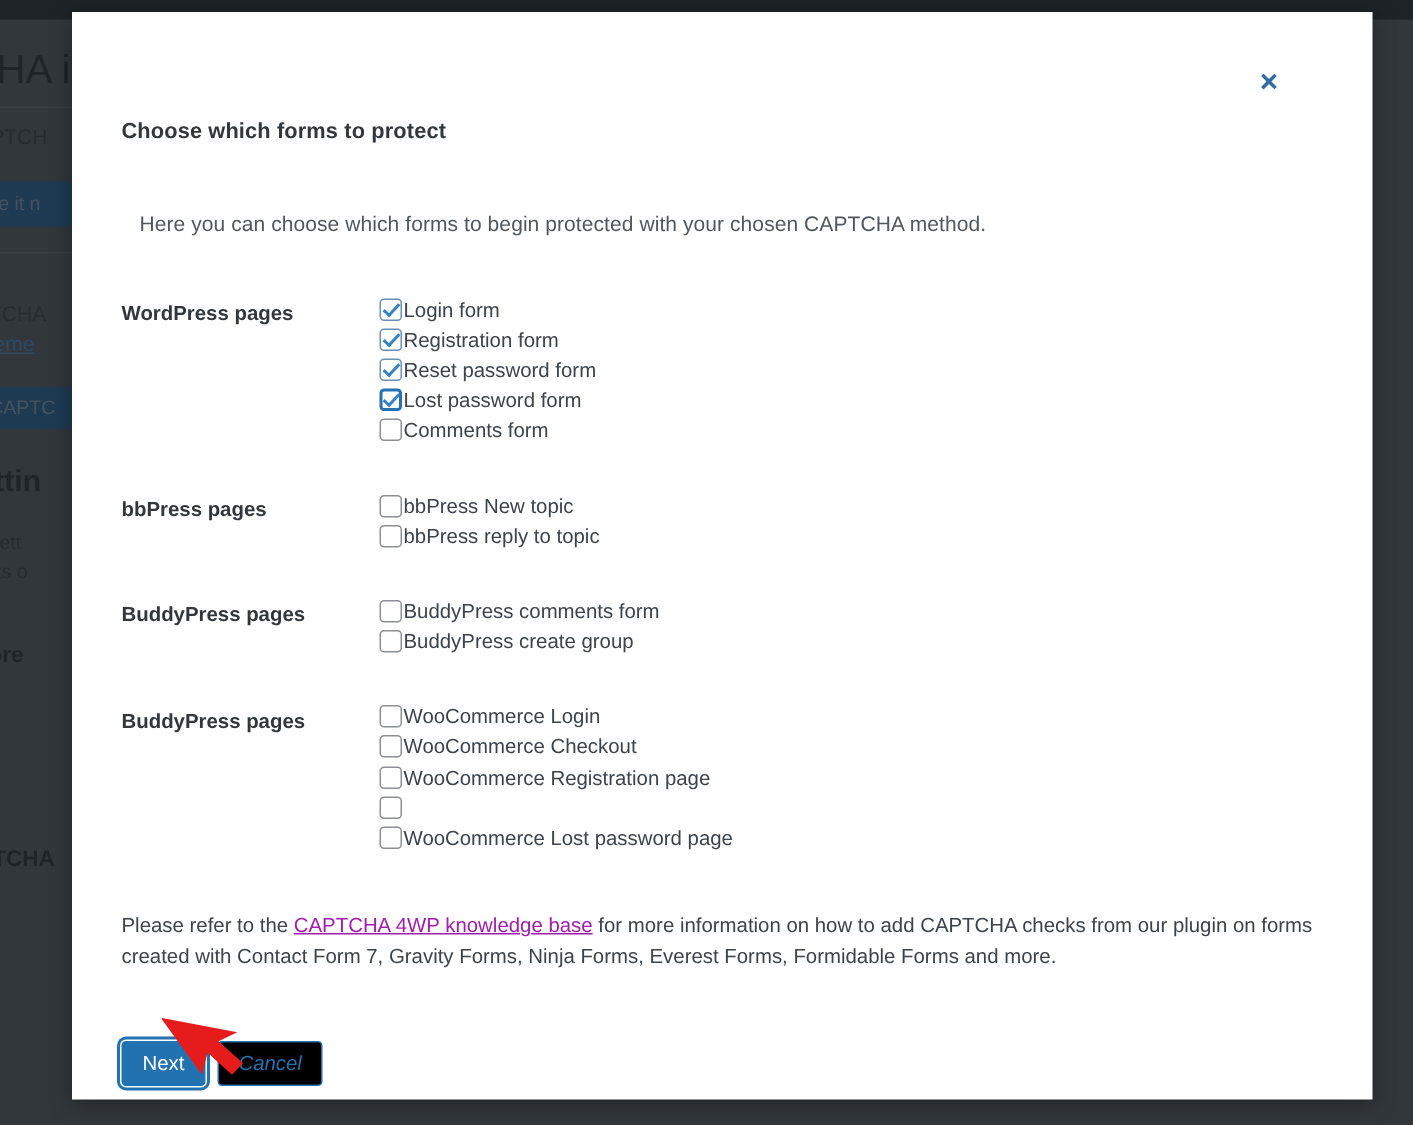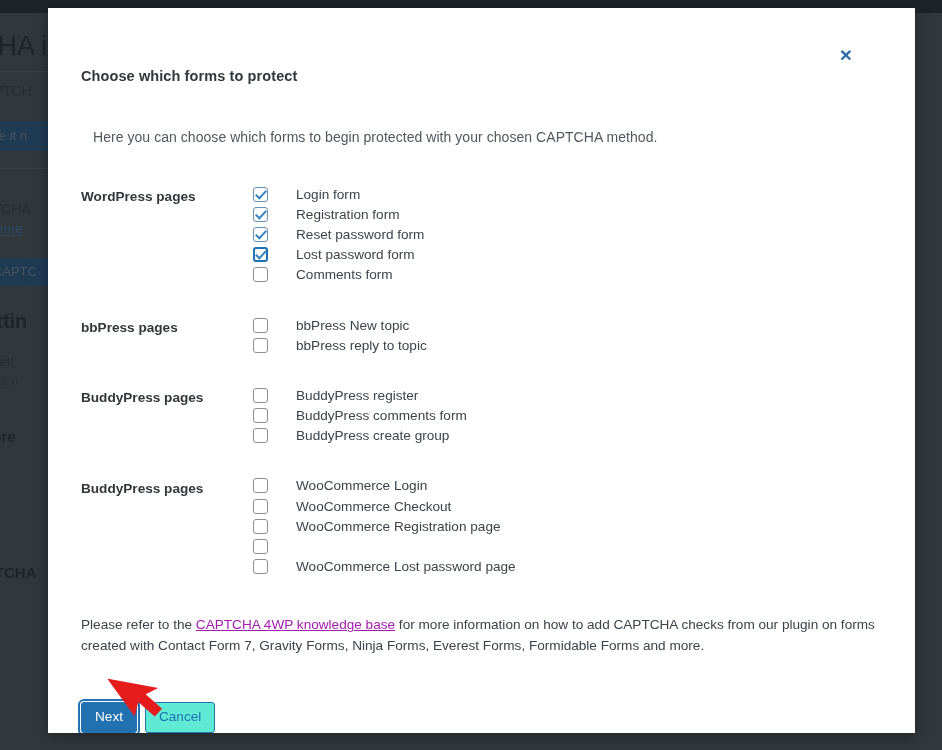--- a/index.html
+++ b/index.html
@@ -91,21 +91,21 @@
     line-height: 30px;
     text-align: center;
     cursor: pointer;
     padding: 0;
     font-family: "Liberation Sans", sans-serif;
   }
 
   .modal-inner {
     position: absolute;
     left: 33px;
-    top: 0;
+    top: 12px;
     right: 20px;
   }
 
   .modal-title {
     margin: 0;
     padding-top: 60px;
     font-size: 14.5px;
     font-weight: 700;
     color: #32373c;
     letter-spacing: 0.1px;
@@ -176,21 +176,21 @@
   .cbox.focused {
     border: 2px solid #2271b1;
     border-radius: 3px;
   }
   .cbox.focused::after {
     left: 3px;
     top: -1px;
   }
 
   .opt-label {
-    margin-left: 28px;
+    margin-left: 1px;
     font-size: 13.6px;
     color: #3c434a;
     cursor: pointer;
     white-space: nowrap;
   }
 
   .section-gap-sm { height: 30px; }
 
   
   .note {
@@ -221,24 +221,25 @@
     box-sizing: border-box;
   }
   .btn-primary {
     background: #2271b1;
     border: 1px solid #2271b1;
     color: #ffffff;
     padding: 7px 13px 8px;
     box-shadow: 0 0 0 1px #fff, 0 0 0 3px #2271b1;
   }
   .btn-secondary {
-    background: #5eead4;
+    background: #000000;
     border: 1px solid #2271b1;
     color: #2271b1;
     padding: 7px 13px 8px;
+    font-style: italic;
   }
 
   
   .arrow-annot {
     position: absolute;
     left: 108px;
     top: 672px;
     width: 62px;
     height: 56px;
     pointer-events: none;
@@ -321,24 +322,20 @@
                 <span class="opt-label">bbPress reply to topic</span>
               </div>
             </div>
           </div>
           <div class="section-gap-sm"></div>
           <div class="section">
             <div class="section-label">BuddyPress pages</div>
             <div class="section-options">
               <div class="opt-row">
                 <span class="cbox"></span>
-                <span class="opt-label">BuddyPress register</span>
-              </div>
-              <div class="opt-row">
-                <span class="cbox"></span>
                 <span class="opt-label">BuddyPress comments form</span>
               </div>
               <div class="opt-row">
                 <span class="cbox"></span>
                 <span class="opt-label">BuddyPress create group</span>
               </div>
             </div>
           </div>
           <div class="section-gap-sm"></div>
           <div class="section">

